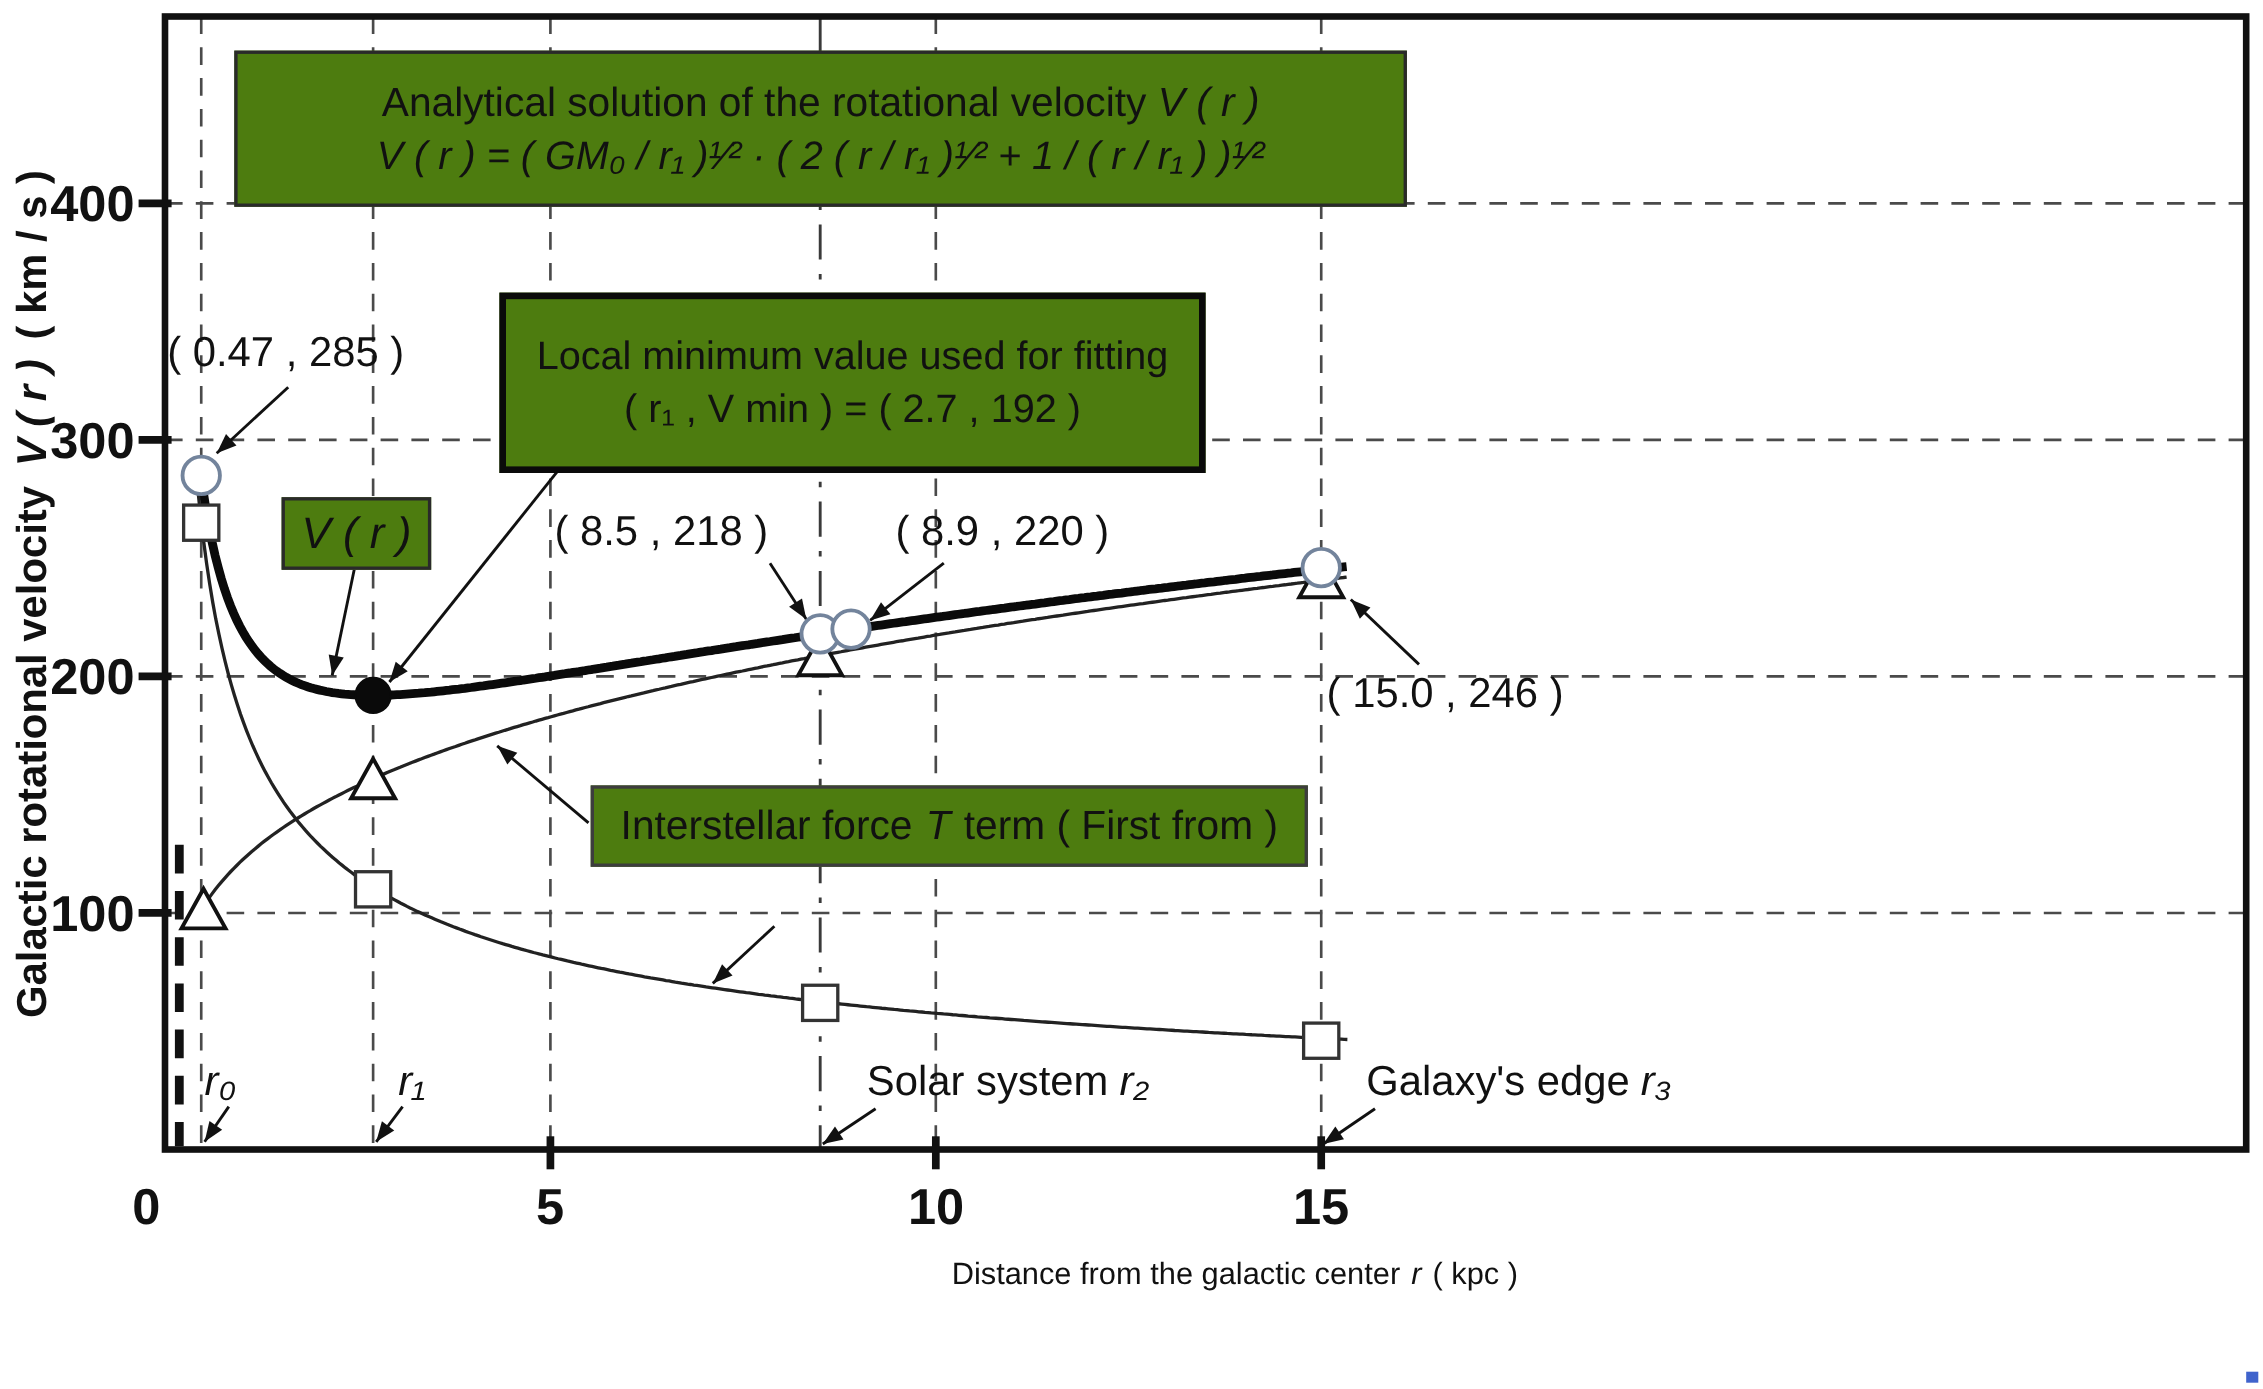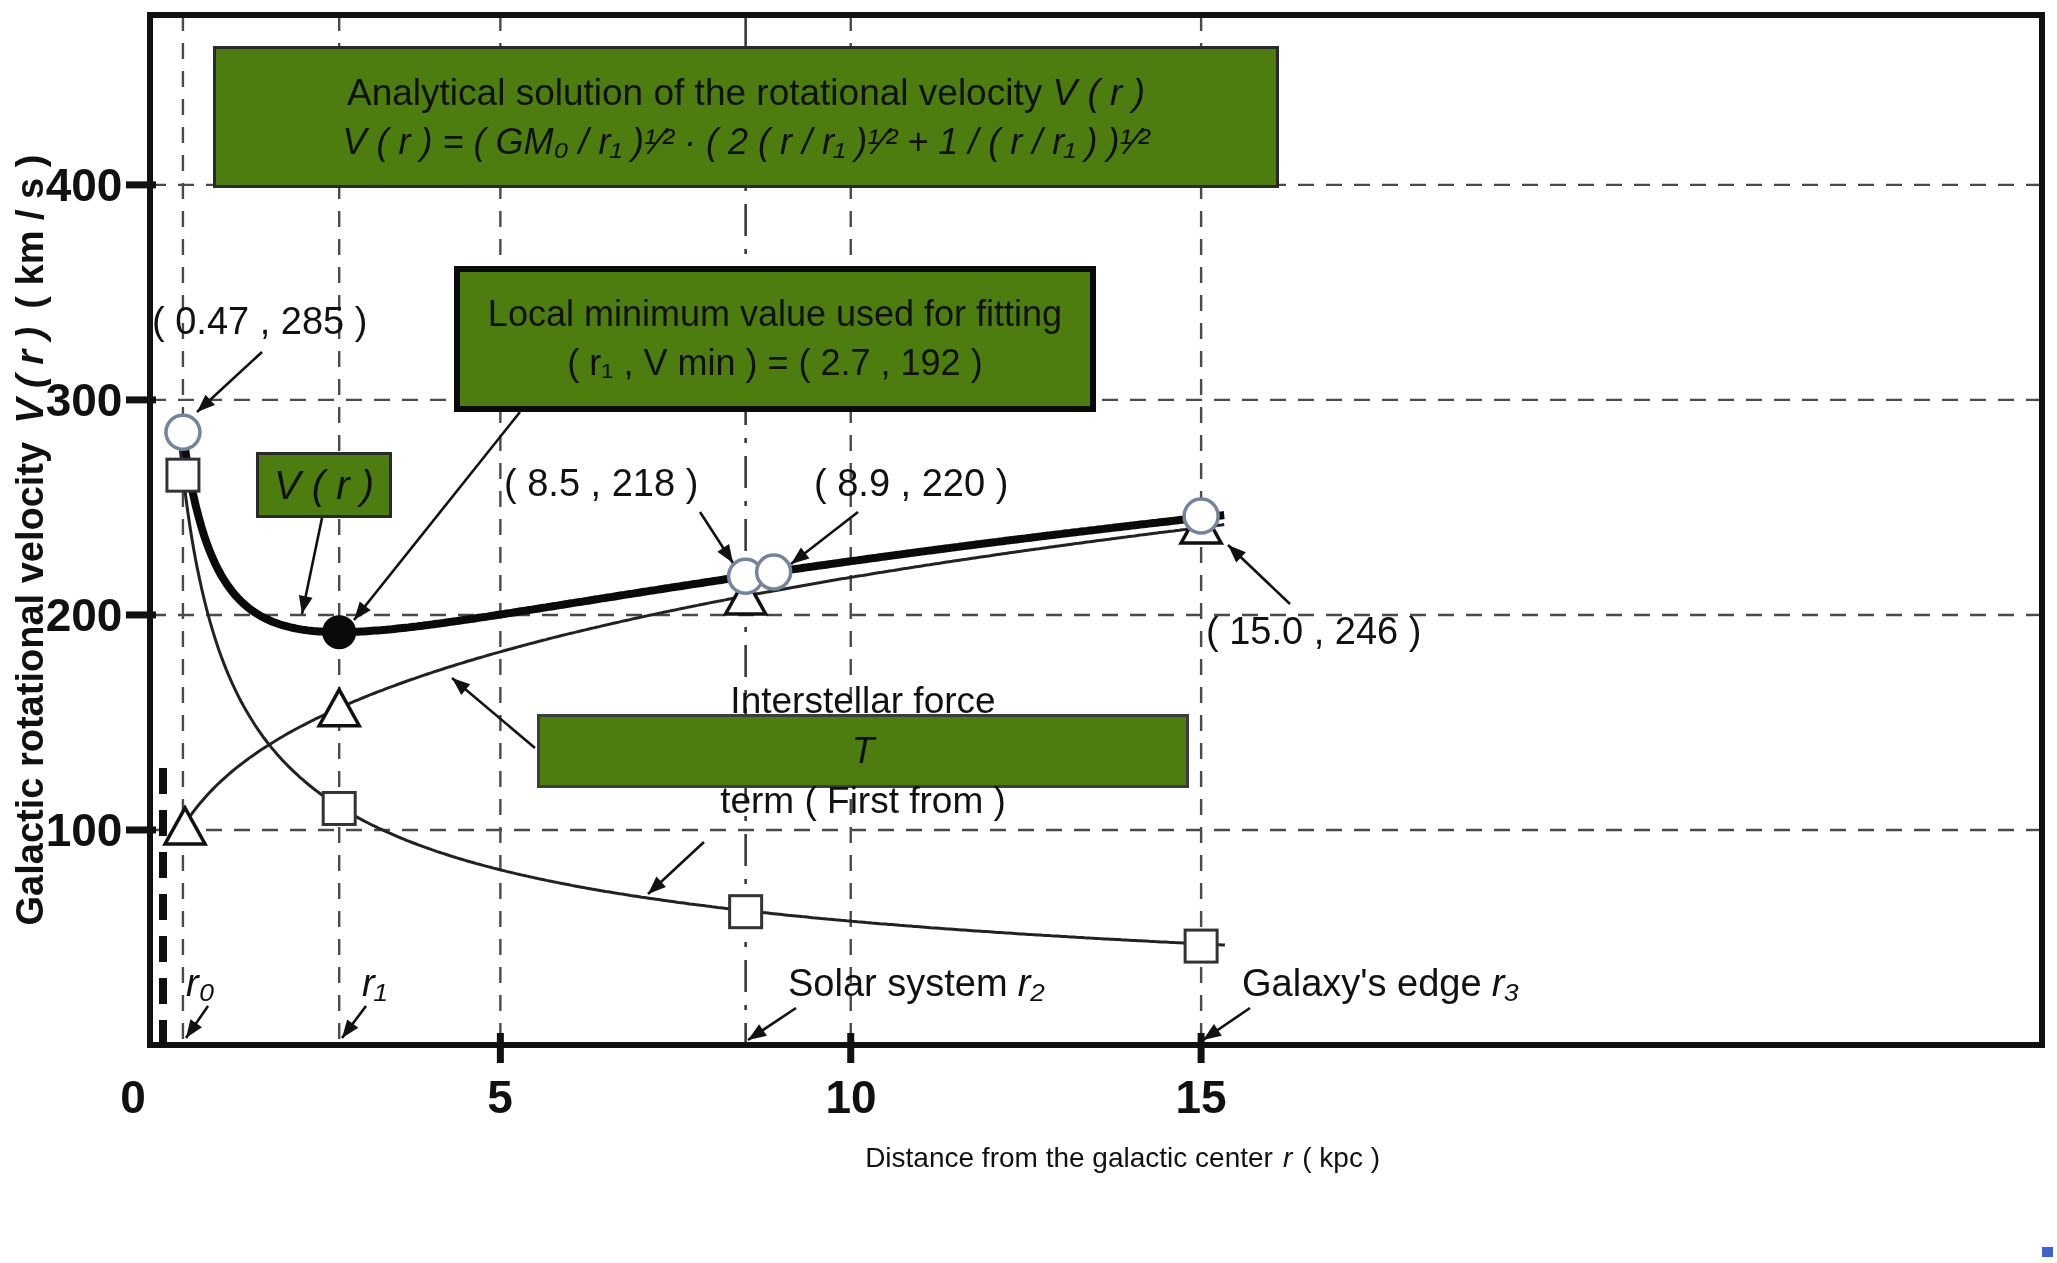--- a/index.html
+++ b/index.html
@@ -1,35 +1,35 @@
 <!DOCTYPE html>
 <html><head>
 <meta charset="utf-8">
 <style>
   *{margin:0;padding:0;box-sizing:border-box}
   html,body{width:2057px;height:1263px;background:#fff;font-family:"Liberation Sans",sans-serif;color:#111;overflow:hidden}
   .fig{position:relative;width:2057px;height:1263px;background:#fff}
   #chart-svg{position:absolute;left:0;top:0;z-index:1}
   .box{position:absolute;background:#4d7c0f;border:3px solid #2a2a2a;display:flex;flex-direction:column;justify-content:center;align-items:center;text-align:center;font-size:37px;line-height:1.35;z-index:3;white-space:nowrap}
   .box.thick{border-width:6px;border-color:#0a0a0a}
-  .box.row{flex-direction:column;}
+  .box.row{flex-direction:row;gap:12px}
   .it{font-style:italic}
   .plabel{position:absolute;font-size:38px;z-index:3;white-space:nowrap}
   .lmark{position:absolute;font-size:38px;z-index:3;white-space:nowrap}
   .ytick{position:absolute;left:28px;width:112px;text-align:center;font-size:46px;font-weight:bold;z-index:3}
   .xtick{position:absolute;top:1070px;font-size:46px;font-weight:bold;text-align:center;z-index:3}
   .axis-title-x{position:absolute;left:320px;top:1142px;width:1060px;text-align:right;font-size:28px;font-weight:normal;white-space:nowrap;z-index:3}
   .axis-title-x .it{margin:0 10px}
   .axis-title-y{position:absolute;left:-405px;top:514px;width:880px;height:52px;text-align:center;font-size:38px;font-weight:bold;transform:rotate(-90deg);white-space:nowrap;z-index:3}
   .axis-title-y .it{margin:0 18px}
   .lmark .it{margin-left:10px}
   .artifact{position:absolute;left:2042px;top:1247px;width:11px;height:10px;background:#3f63cc;z-index:3}
   .title-box{left:213px;top:46px;width:1066px;height:142px}
   .formula-line{font-size:36px}
-  .localmin-box{left:454px;top:266px;width:642px;height:146px;font-size:36px}
+  .localmin-box{left:454px;top:266px;width:642px;height:164px;font-size:36px}
   .vr-box{left:256px;top:452px;width:136px;height:66px;font-size:40px}
   .tterm-box{left:537px;top:714px;width:652px;height:74px;border-color:#3d3d3d}
   .fterm-box{left:706px;top:804px;width:766px;height:74px;border-color:#3d3d3d}
 </style>
 </head>
 <body>
 
 <div class="fig">
 
   <svg id="chart-svg" width="2057" height="1263" viewBox="0 0 2057 1263">

